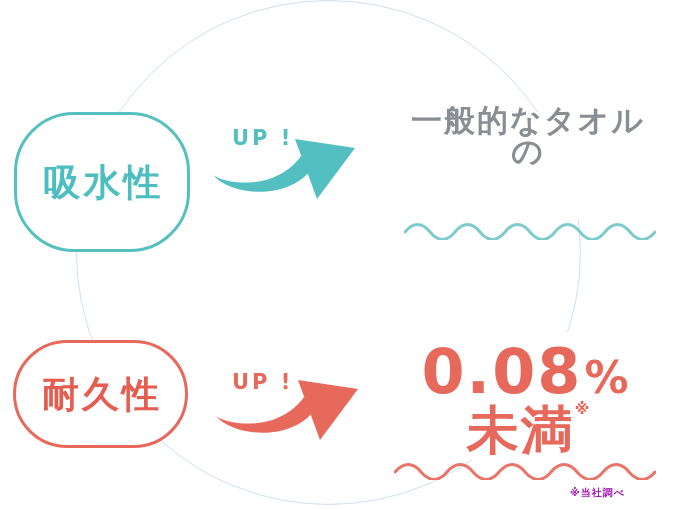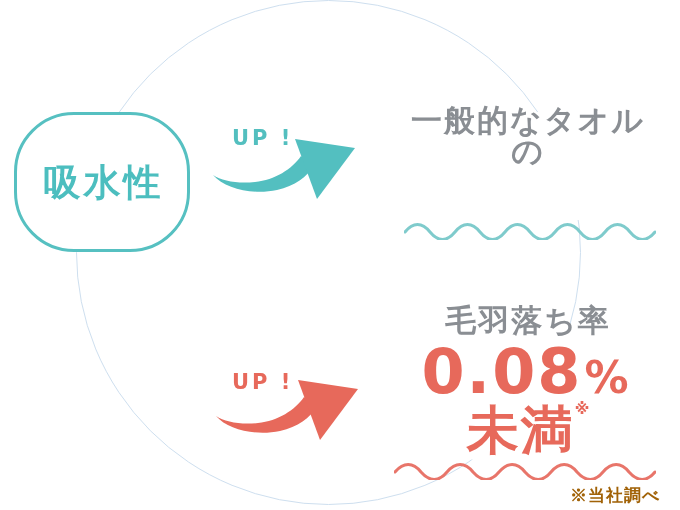--- a/index.html
+++ b/index.html
@@ -55,21 +55,21 @@
   #miman-line{left:400px;top:404px;color:#E7695B;font-weight:600;}
   #miman-line .v-kanji{font-size:52px;letter-spacing:2px;}
   .aster{font-size:15px;font-weight:700;color:#E7685A;vertical-align:top;position:relative;top:-2px;}
   
   .wavy{position:absolute;z-index:3;}
   #wavy-top{left:404px;top:220px;}
   #wavy-bottom{left:394px;top:460px;}
   
   #footnote{
     position:absolute;left:570px;top:488px;z-index:3;
-    font-size:17px;font-weight:700;letter-spacing:1px;color:#a16207;line-height:1;font-family:Liberation Mono, monospace;
+    font-size:10px;font-weight:700;letter-spacing:1px;color:#a21caf;line-height:1;
   }
 </style>
 </head>
 <body>
 
 <div id="stage">
 
   <div id="big-circle"></div>
 
   <div id="blob-top" class="blob"></div>
@@ -86,29 +86,31 @@
     <path fill="#53BFC0" d="M 84,4 L 144,13 L 106,64 Z"></path>
   </svg>
 
   <div id="lead-top" class="lead-text">一般的なタオルの</div>
 
 
   <svg id="wavy-top" class="wavy" width="252" height="20" viewBox="0 0 252 20">
     <path fill="none" stroke="#7FCBCC" stroke-width="3" stroke-linecap="round" d="M 1,12 c 8,-10 17,-10 25,0 c 8,10 17,10 25,0 c 8,-10 17,-10 25,0 c 8,10 17,10 25,0 c 8,-10 17,-10 25,0 c 8,10 17,10 25,0 c 8,-10 17,-10 25,0 c 8,10 17,10 25,0 c 8,-10 17,-10 25,0 c 8,10 17,10 25,0"></path>
   </svg>
 
+  <div id="pill-durability" class="pill">
+    <span class="pill-label">耐久性</span>
+  </div>
 
   <span id="up-durability" class="up-label">UP !</span>
 
   <svg id="arrow-durability" class="swoosh" width="146" height="66" viewBox="0 0 146 66">
     <path fill="#E7695B" d="M 2,40 C 14,54 42,60 66,55 C 84,51 96,42 103,30 L 90,21 C 81,34 64,45 44,47 C 27,49 11,46 2,40 Z"></path>
     <path fill="#E7695B" d="M 84,4 L 144,13 L 106,64 Z"></path>
   </svg>
 
-  <div id="lead-bottom" class="lead-text">毛羽落ち率</div>
 
   <div id="big-bottom" class="big-line">
     <span class="v-num">0.08</span><span class="v-unit">%</span>
   </div>
 
   <div id="miman-line" class="big-line">
     <span class="v-kanji">未満</span><span class="aster">※</span>
   </div>
 
   <svg id="wavy-bottom" class="wavy" width="262" height="20" viewBox="0 0 262 20">

